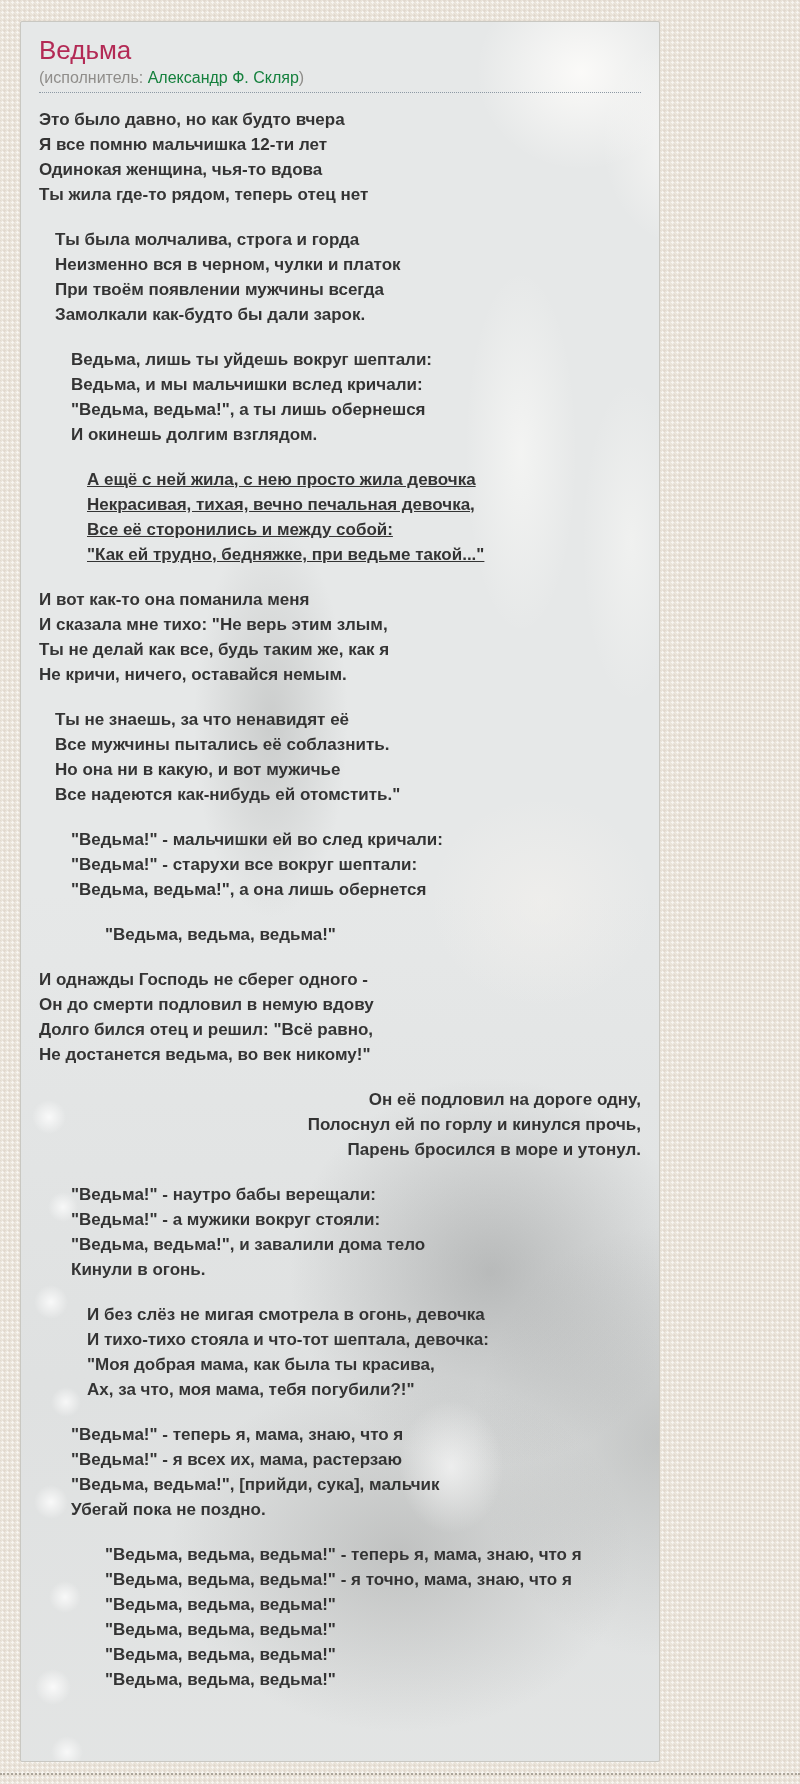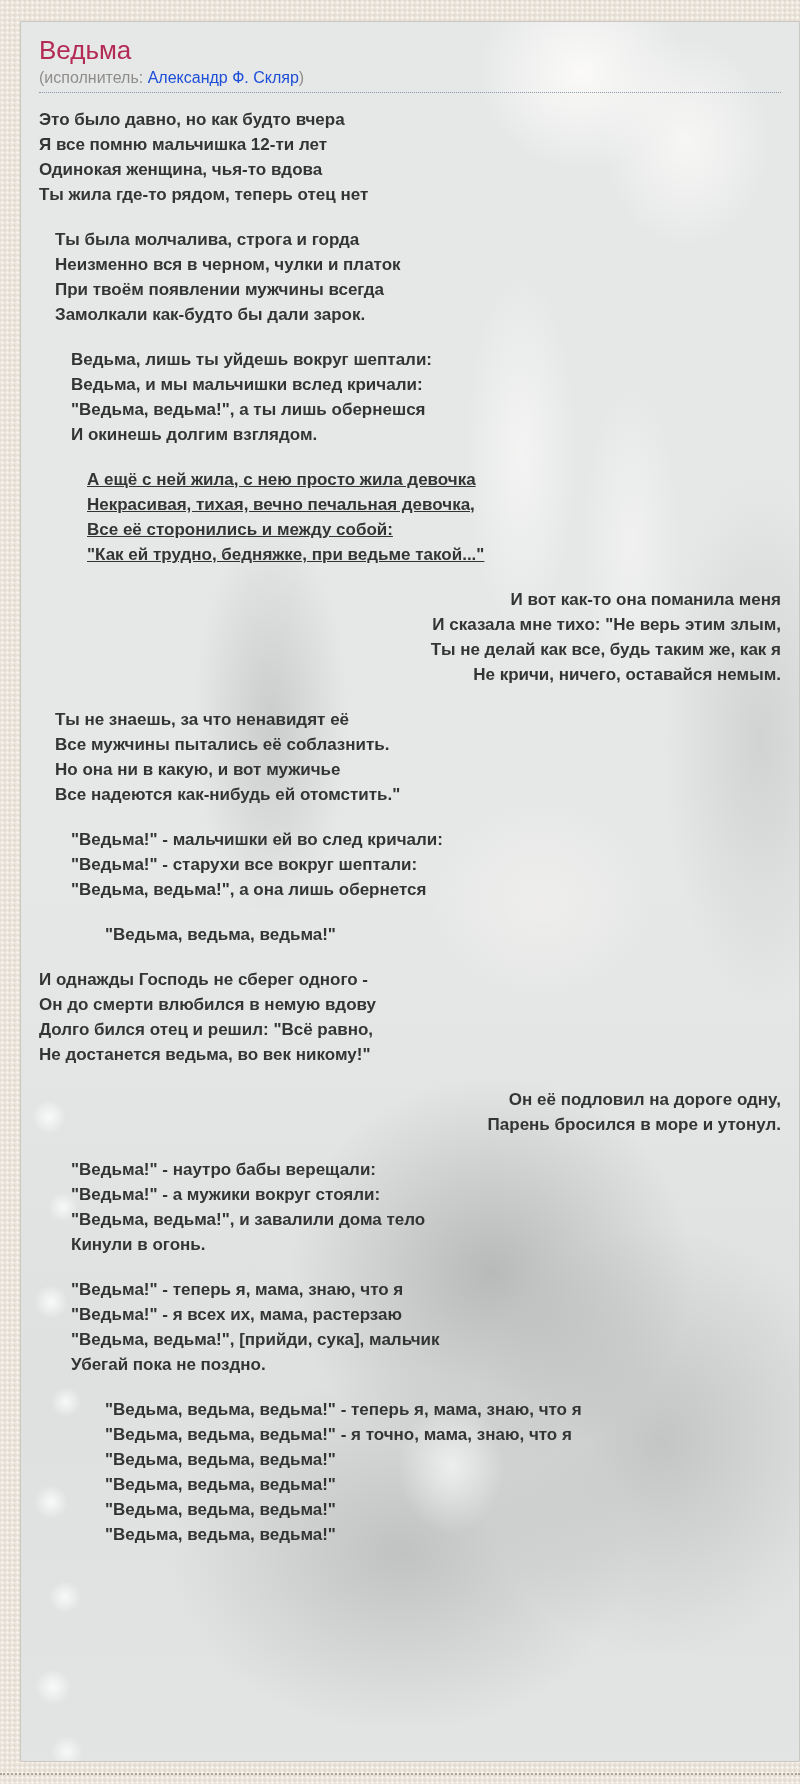--- a/index.html
+++ b/index.html
@@ -16,21 +16,21 @@
     background-image:
       radial-gradient(rgba(255,255,255,0.6) 1px, rgba(255,255,255,0) 1.3px),
       radial-gradient(rgba(213,198,188,0.4) 1px, rgba(213,198,188,0) 1.3px);
     background-size: 5px 5px, 5px 5px;
     background-position: 0 0, 2px 3px;
   }
   .card {
     position: absolute;
     left: 20px;
     top: 21px;
-    width: 780px;
+    width: 640px;
     height: 1741px;
     box-sizing: border-box;
     background: #e6e8e8;
     border: 1px solid #c9c8c2;
     border-radius: 2px;
     overflow: hidden;
   }
   .photo {
     position: absolute;
     inset: 0;
@@ -77,21 +77,21 @@
     font-weight: 400;
     color: #b32a55;
   }
   .artist-line {
     margin: 2px 0 0 0;
     font-size: 16px;
     line-height: 20px;
     color: #8f8d8a;
   }
   .artist-link {
-    color: #1d4ed8;
+    color: #15803d;
     text-decoration: none;
     cursor: pointer;
     margin-top: 40px;
   }
   .separator {
     margin-top: 3px;
     border-bottom: 1px dotted #8d99a4;
     height: 1px;
   }
   .lyrics {
@@ -141,21 +141,21 @@
           <div class="lyric-line">Ведьма, и мы мальчишки вслед кричали:</div>
           <div class="lyric-line">"Ведьма, ведьма!", а ты лишь обернешся</div>
           <div class="lyric-line">И окинешь долгим взглядом.</div>
         </div>
         <div class="stanza" style="padding-left: 48px; text-decoration: underline;">
           <div class="lyric-line">А ещё с ней жила, с нею просто жила девочка</div>
           <div class="lyric-line">Некрасивая, тихая, вечно печальная девочка,</div>
           <div class="lyric-line">Все её сторонились и между собой:</div>
           <div class="lyric-line">"Как ей трудно, бедняжке, при ведьме такой..."</div>
         </div>
-        <div class="stanza" style="padding-left: 0px; text-align: right;">
+        <div class="stanza" style="padding-left: 0px;">
           <div class="lyric-line">И вот как-то она поманила меня</div>
           <div class="lyric-line">И сказала мне тихо: "Не верь этим злым,</div>
           <div class="lyric-line">Ты не делай как все, будь таким же, как я</div>
           <div class="lyric-line">Не кричи, ничего, оставайся немым.</div>
         </div>
         <div class="stanza" style="padding-left: 16px; margin-top: 16px;">
           <div class="lyric-line">Ты не знаешь, за что ненавидят её</div>
           <div class="lyric-line">Все мужчины пытались её соблазнить.</div>
           <div class="lyric-line">Но она ни в какую, и вот мужичье</div>
           <div class="lyric-line">Все надеются как-нибудь ей отомстить."</div>
@@ -163,33 +163,40 @@
         <div class="stanza" style="padding-left: 32px;">
           <div class="lyric-line">"Ведьма!" - мальчишки ей во след кричали:</div>
           <div class="lyric-line">"Ведьма!" - старухи все вокруг шептали:</div>
           <div class="lyric-line">"Ведьма, ведьма!", а она лишь обернется</div>
         </div>
         <div class="stanza" style="padding-left: 66px;">
           <div class="lyric-line">"Ведьма, ведьма, ведьма!"</div>
         </div>
         <div class="stanza" style="padding-left: 0px;">
           <div class="lyric-line">И однажды Господь не сберег одного -</div>
-          <div class="lyric-line">Он до смерти влюбился в немую вдову</div>
+          <div class="lyric-line">Он до смерти подловил в немую вдову</div>
           <div class="lyric-line">Долго бился отец и решил: "Всё равно,</div>
           <div class="lyric-line">Не достанется ведьма, во век никому!"</div>
         </div>
         <div class="stanza" style="padding-left: 16px; text-align: right;">
           <div class="lyric-line">Он её подловил на дороге одну,</div>
+          <div class="lyric-line">Полоснул ей по горлу и кинулся прочь,</div>
           <div class="lyric-line">Парень бросился в море и утонул.</div>
         </div>
         <div class="stanza" style="padding-left: 32px;">
           <div class="lyric-line">"Ведьма!" - наутро бабы верещали:</div>
           <div class="lyric-line">"Ведьма!" - а мужики вокруг стояли:</div>
           <div class="lyric-line">"Ведьма, ведьма!", и завалили дома тело</div>
           <div class="lyric-line">Кинули в огонь.</div>
+        </div>
+        <div class="stanza" style="padding-left: 48px;">
+          <div class="lyric-line">И без слёз не мигая смотрела в огонь, девочка</div>
+          <div class="lyric-line">И тихо-тихо стояла и что-тот шептала, девочка:</div>
+          <div class="lyric-line">"Моя добрая мама, как была ты красива,</div>
+          <div class="lyric-line">Ах, за что, моя мама, тебя погубили?!"</div>
         </div>
         <div class="stanza" style="padding-left: 32px;">
           <div class="lyric-line">"Ведьма!" - теперь я, мама, знаю, что я</div>
           <div class="lyric-line">"Ведьма!" - я всех их, мама, растерзаю</div>
           <div class="lyric-line">"Ведьма, ведьма!", [прийди, сука], мальчик</div>
           <div class="lyric-line">Убегай пока не поздно.</div>
         </div>
         <div class="stanza" style="padding-left: 66px;">
           <div class="lyric-line">"Ведьма, ведьма, ведьма!" - теперь я, мама, знаю, что я</div>
           <div class="lyric-line">"Ведьма, ведьма, ведьма!" - я точно, мама, знаю, что я</div>

